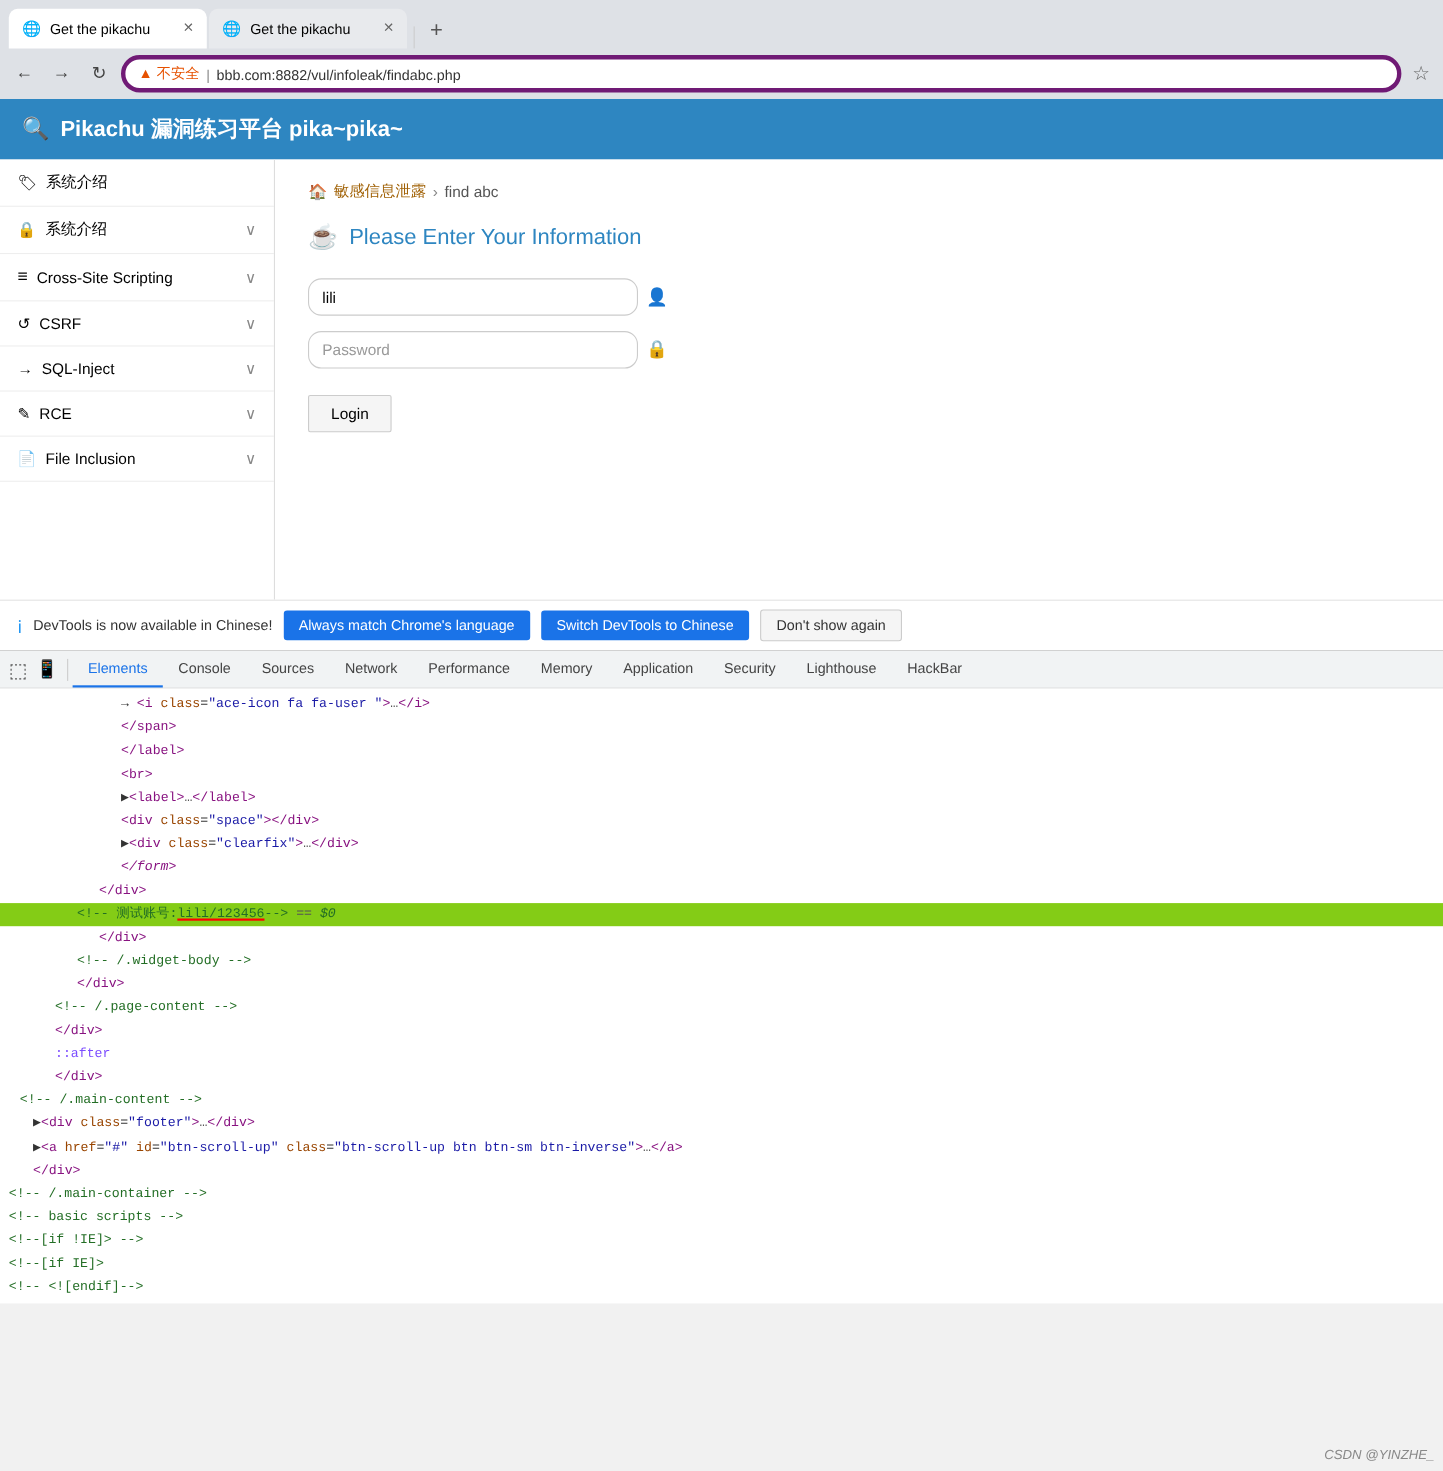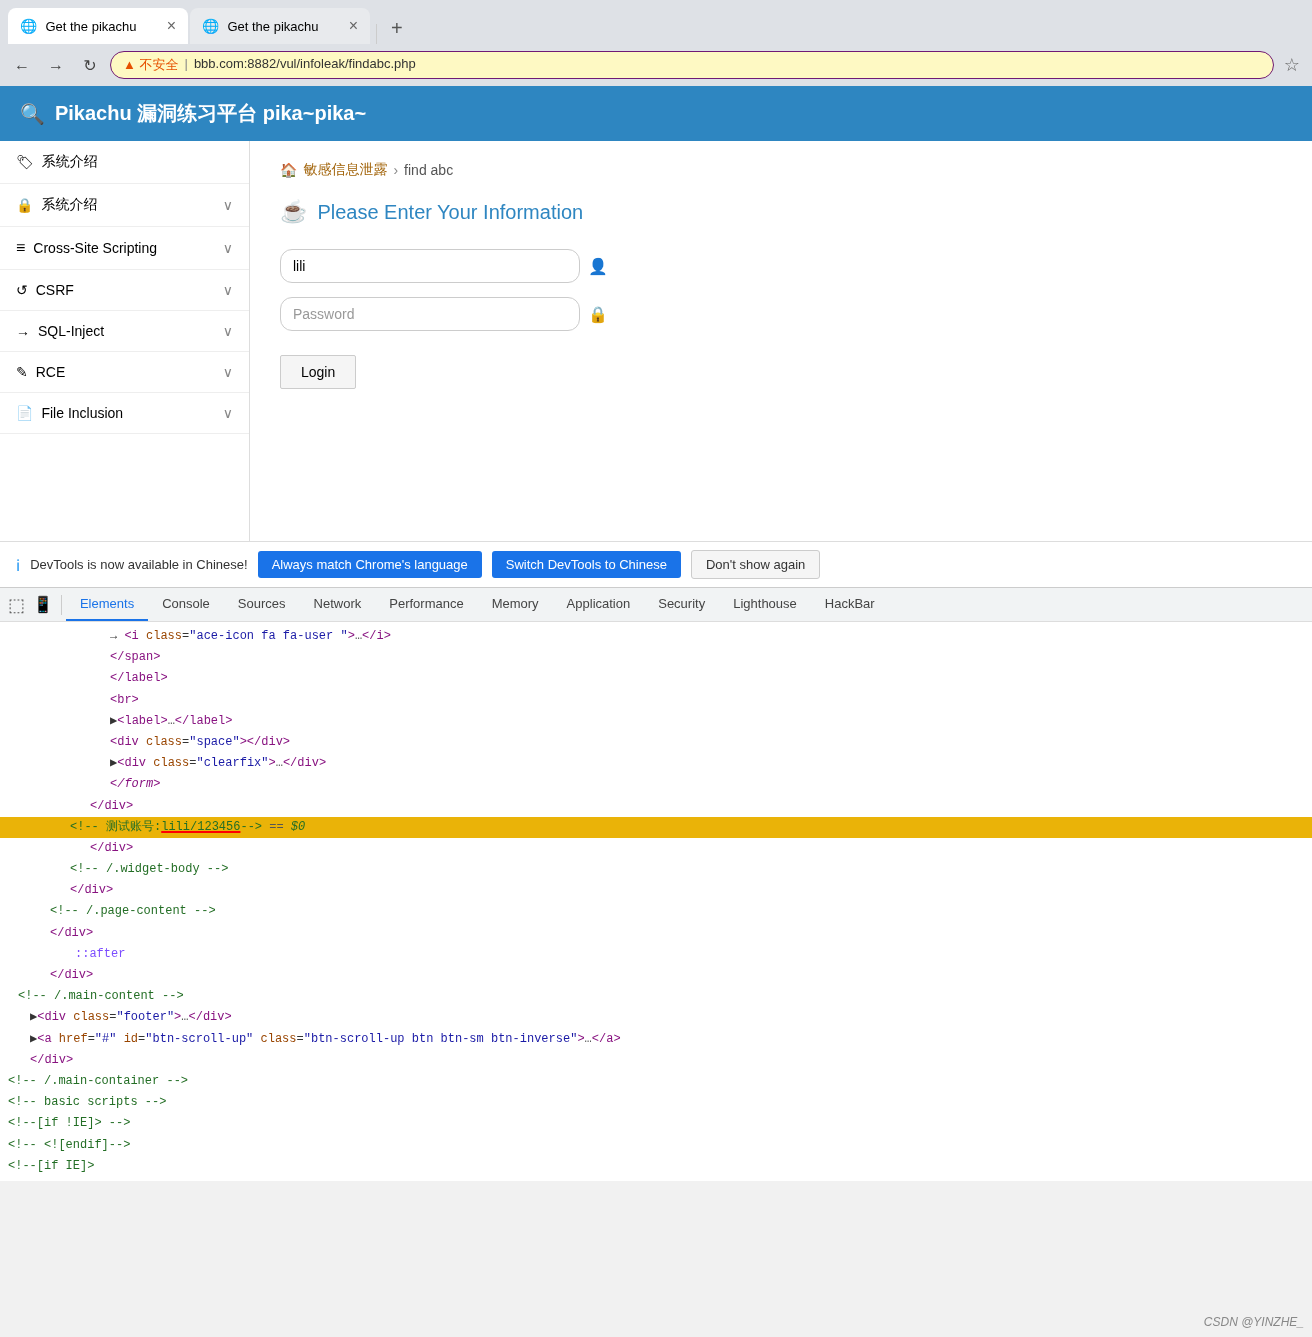--- a/index.html
+++ b/index.html
@@ -10,21 +10,21 @@
     .tab-bar { display: flex; align-items: flex-end; padding: 8px 0 0 8px; gap: 2px; }
     .tab { display: flex; align-items: center; background: #fff; border-radius: 8px 8px 0 0; padding: 6px 12px; font-size: 13px; gap: 8px; min-width: 180px; height: 36px; }
     .tab.active { background: #fff; }
     .tab.inactive { background: #e8eaed; }
     .tab-favicon { font-size: 14px; }
     .tab-close { margin-left: auto; color: #666; font-size: 16px; cursor: pointer; background: none; border: none; }
     .new-tab-btn { background: none; border: none; font-size: 20px; padding: 4px 8px; cursor: pointer; color: #555; }
 
     .toolbar { display: flex; align-items: center; background: #dee1e6; padding: 6px 8px; gap: 6px; }
     .nav-btn { background: none; border: none; cursor: pointer; font-size: 16px; color: #444; padding: 4px; border-radius: 50%; width: 28px; height: 28px; display: flex; align-items: center; justify-content: center; }
-    .address-bar { flex: 1; display: flex; align-items: flex-start; background: #fef9c3; border-radius: 20px; padding: 4px 12px; gap: 6px; font-size: 13px; border: 1px solid #701a75; }
+    .address-bar { flex: 1; display: flex; align-items: flex-end; background: #ffffff; border-radius: 20px; padding: 4px 12px; gap: 6px; font-size: 13px; border: 4px solid #701a75; }
     .address-bar .warning { color: #e65100; font-size: 13px; }
     .address-bar .url { color: #333; flex: 1; }
     .star-btn { background: none; border: none; cursor: pointer; font-size: 18px; color: #666; padding: 4px; }
 
     
     .page-header { background: #2e86c1; color: white; padding: 14px 20px; display: flex; align-items: center; gap: 10px; font-size: 20px; font-weight: bold; }
     .page-header-icon { font-size: 20px; }
 
     
     .main-layout { display: flex; min-height: 400px; }
@@ -59,21 +59,21 @@
     
     .devtools-panel { background: #fff; border-top: 1px solid #ccc; }
     .devtools-tabs { display: flex; align-items: center; background: #f1f3f4; border-bottom: 1px solid #ddd; padding: 0 4px; gap: 0; }
     .devtools-tab { padding: 8px 14px; font-size: 13px; color: #444; cursor: pointer; border-bottom: 2px solid transparent; }
     .devtools-tab.active { color: #1a73e8; border-bottom: 2px solid #1a73e8; }
     .devtools-tool-btn { background: none; border: none; cursor: pointer; padding: 4px; font-size: 16px; color: #555; border-radius: 3px; }
 
     
     .code-area { background: #fff; padding: 4px 0; font-family: 'Courier New', Courier, monospace; font-size: 12px; line-height: 1.6; overflow-x: auto; }
     .code-line { padding: 1px 8px 1px 20px; white-space: pre; display: flex; align-items: center; gap: 0; }
-    .code-line.highlighted { background: #eab308; }
+    .code-line.highlighted { background: #84cc16; }
 
     .tag { color: #881280; }
     .attr-name { color: #994500; }
     .attr-value { color: #1a1aa6; }
     .comment { color: #236e25; }
     .punctuation { color: #333; }
     .red-underline { text-decoration: underline; text-decoration-color: red; text-decoration-thickness: 2px; }
     .dollar-zero { color: #236e25; font-style: italic; }
 
     .watermark { position: fixed; bottom: 8px; right: 8px; font-size: 12px; color: #888; font-style: italic; }
@@ -260,21 +260,21 @@
     </div>
     <div class="code-line" style="padding-left: 70px;">
       <span class="tag">&lt;/div&gt;</span>
     </div>
     <div class="code-line" style="padding-left: 50px;">
       <span class="comment">&lt;!-- /.page-content --&gt;</span>
     </div>
     <div class="code-line" style="padding-left: 50px;">
       <span class="tag">&lt;/div&gt;</span>
     </div>
-    <div class="code-line" style="padding-left: 75px;">
+    <div class="code-line" style="padding-left: 50px;">
       <span style="color:#7c4dff;">::after</span>
     </div>
     <div class="code-line" style="padding-left: 50px;">
       <span class="tag">&lt;/div&gt;</span>
     </div>
     <div class="code-line" style="padding-left: 18px;">
       <span class="comment">&lt;!-- /.main-content --&gt;</span>
     </div>
     <div class="code-line" style="padding-left: 30px;">
       <span style="color:#333;">▶</span><span class="tag">&lt;div </span><span class="attr-name">class</span><span class="punctuation">=</span><span class="attr-value">"footer"</span><span class="tag">&gt;</span><span style="color:#555;">…</span><span class="tag">&lt;/div&gt;</span>
@@ -288,21 +288,21 @@
     <div class="code-line" style="padding-left: 8px;">
       <span class="comment">&lt;!-- /.main-container --&gt;</span>
     </div>
     <div class="code-line" style="padding-left: 8px;">
       <span class="comment">&lt;!-- basic scripts --&gt;</span>
     </div>
     <div class="code-line" style="padding-left: 8px;">
       <span class="comment">&lt;!--[if !IE]&gt; --&gt;</span>
     </div>
     <div class="code-line" style="padding-left: 8px;">
+      <span class="comment">&lt;!--[if IE]&gt;</span>
+    </div>
+    <div class="code-line" style="padding-left: 8px;">
       <span class="comment">&lt;!-- &lt;![endif]--&gt;</span>
     </div>
-    <div class="code-line" style="padding-left: 8px;">
-      <span class="comment">&lt;!--[if IE]&gt;</span>
-    </div>
   </div>
 </div>
 
 <div class="watermark">CSDN @YINZHE_</div>
 
 </body></html>

